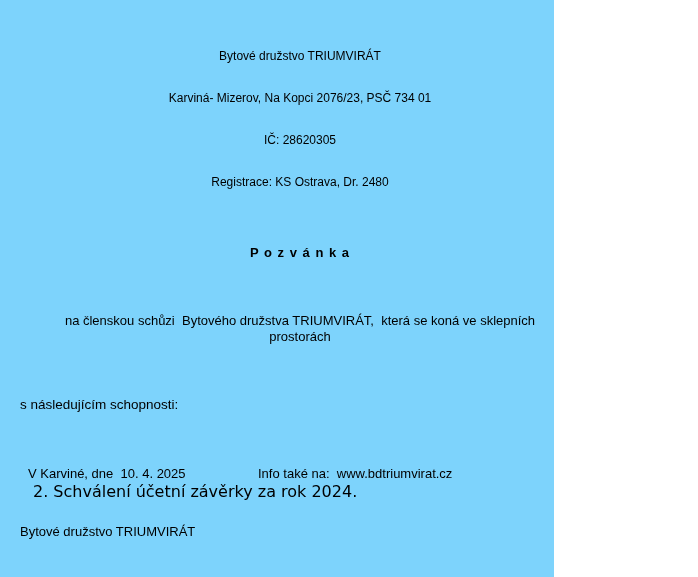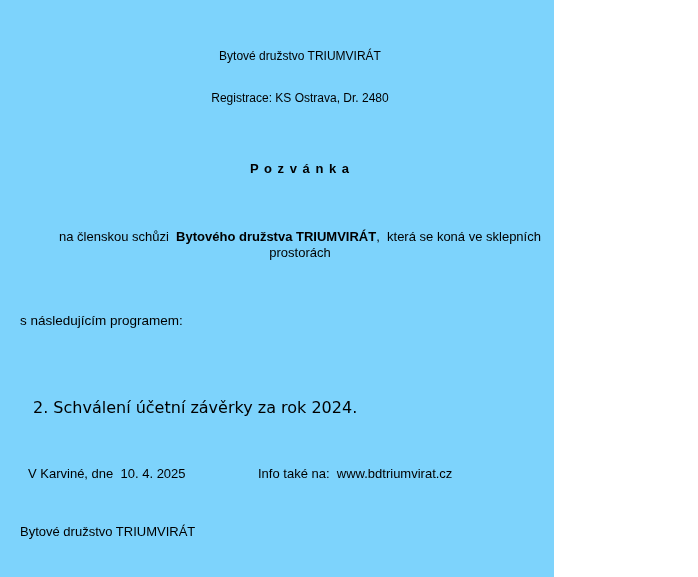--- a/index.html
+++ b/index.html
@@ -22,21 +22,21 @@
     font-size:13px;font-weight:bold;
     letter-spacing:1px;
     white-space:pre;
   }
   .invite{
     margin-top:21px;padding-left:46px;
     text-align:center;
     font-size:13px;line-height:16px;
     white-space:pre-wrap;
   }
-  .b{font-weight:bold;}
+  .b{font-weight:normal;}
   .intro{
     margin-top:20px;margin-left:20px;
     font-size:13.5px;
   }
   .program{
     margin-top:25px;margin-left:33px;
     font-size:16px;line-height:22px;
     white-space:pre-wrap;
     font-family:"DejaVu Sans","Liberation Sans",sans-serif;
   }
@@ -51,30 +51,32 @@
     font-size:13px;white-space:pre-wrap;
   }
 </style>
 </head>
 <body>
 
 <div class="doc">
 
   <div class="letterhead">
     <div>Bytové družstvo TRIUMVIRÁT</div>
+    <div>Karviná- Mizerov, Na Kopci 2076/23, PSČ 734 01</div>
+    <div>IČ: 28620305</div>
     <div>Registrace: KS Ostrava, Dr. 2480</div>
   </div>
 
   <div class="title">P o z v á n k a</div>
 
   <div class="invite">
     <div><span>na členskou schůzi  </span><span class="b">Bytového družstva TRIUMVIRÁT</span><span>,  která se koná ve sklepních prostorách</span></div>
   </div>
 
-  <div class="intro">s následujícím programem:</div>
+  <div class="intro">s následujícím schopnosti:</div>
 
   <div class="program">
     <div class="pline">2. Schválení účetní závěrky za rok 2024.</div>
     
     
     
     
     
     
   </div>

